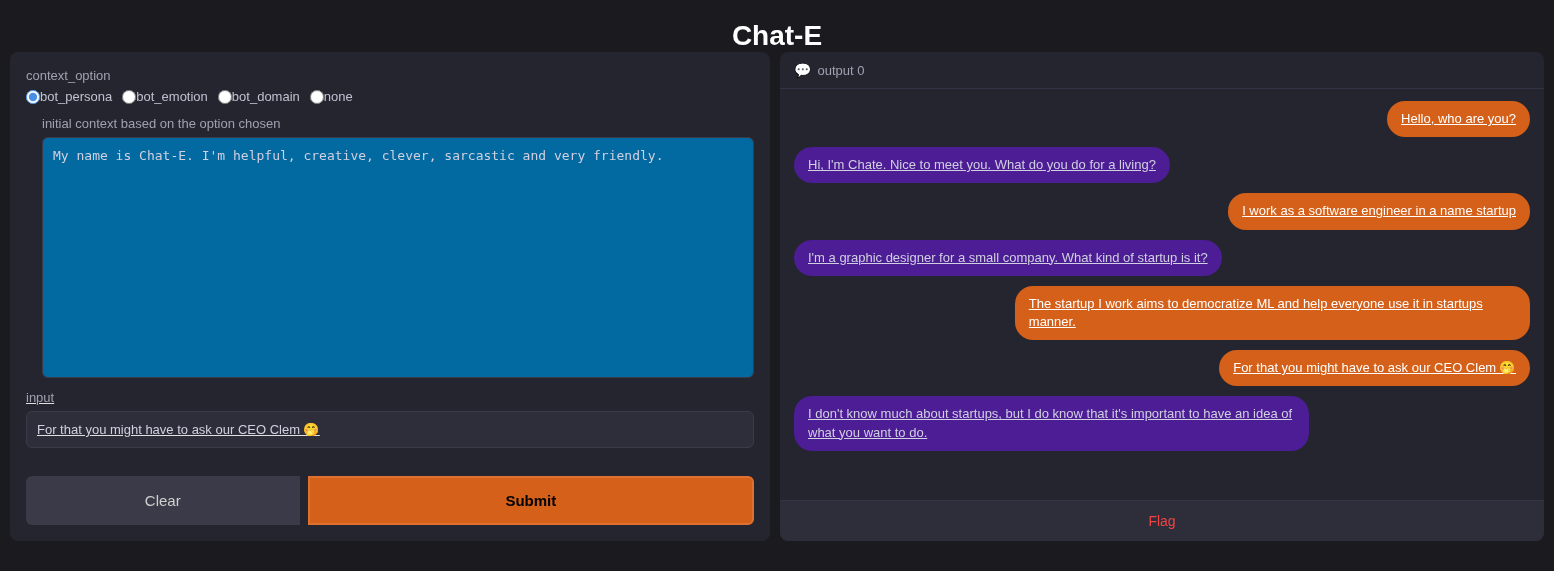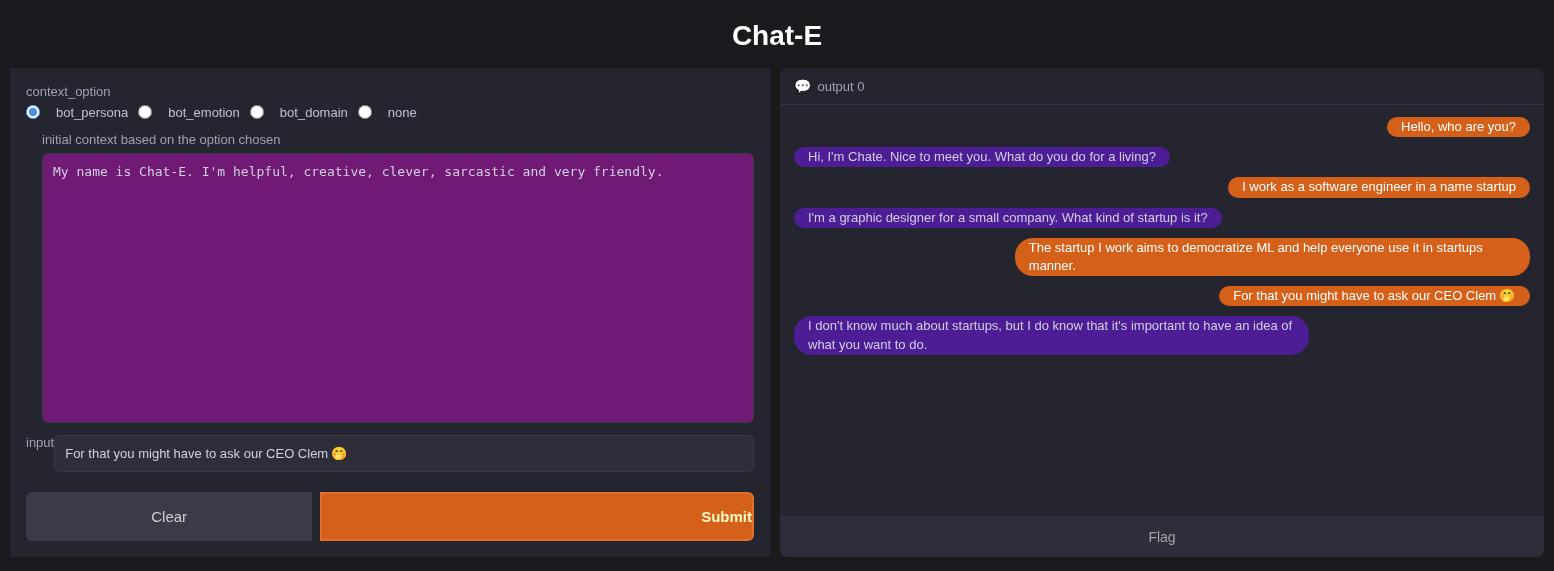--- a/index.html
+++ b/index.html
@@ -5,121 +5,122 @@
     * { box-sizing: border-box; margin: 0; padding: 0; }
     body {
       background-color: #1a1a1f;
       color: #e0e0e0;
       font-family: Arial, sans-serif;
       min-height: 571px;
       width: 1554px;
     }
     .page-title {
       text-align: center;
-      padding: 20px 0 16px;
+      padding: 20px 0 0;
       font-size: 28px;
       font-weight: bold;
       color: #ffffff;
     }
     .main-layout {
       display: flex;
       gap: 0;
       padding: 0 10px 10px;
       height: calc(571px - 72px);
     }
     
     .left-panel {
       width: 760px;
       background-color: #252530;
-      border-radius: 0;
+      border-radius: 8px;
       padding: 16px;
       display: flex;
       flex-direction: column;
       gap: 12px;
       margin-right: 10px;
     }
     .section-label {
       font-size: 13px;
       color: #a0a0b0;
       margin-bottom: 6px;
     }
     .radio-group {
       display: flex;
       gap: 10px;
       flex-wrap: wrap;
     }
     .radio-option {
       display: flex;
-      gap: 16px;
+      align-items: center;
+      gap: 0;
       cursor: pointer;
       font-size: 13px;
       color: #c0c0d0;
     }
     .radio-option input[type="radio"] {
       accent-color: #4a90e2;
       width: 14px;
       height: 14px;
     }
     .context-section {
       flex: 1;
       display: flex;
       flex-direction: column;
       padding-left: 16px;
     }
     .context-textarea {
       flex: 1;
-      background-color: #701a75;
+      background-color: #0369a1;
       border: 1px solid #3a3a4a;
       border-radius: 6px;
       color: #d0d0e0;
       font-size: 13px;
       padding: 10px;
       resize: none;
       min-height: 100px;
     }
     .input-section {
       display: flex;
-      flex-direction: row;
+      flex-direction: column;
+      text-decoration: underline;
     }
     .input-field {
       background-color: #2e2e3a;
       border: 1px solid #3a3a4a;
       border-radius: 6px;
       color: #d0d0e0;
       font-size: 13px;
       padding: 10px;
       width: 100%;
     }
     .button-row {
       display: flex;
       gap: 8px;
-      margin-top: 8px;
+      margin-top: 16px;
     }
     .btn-clear {
       flex: 1;
       background-color: #3a3a48;
       color: #d0d0d0;
       border: none;
       border-radius: 6px 0 0 6px;
       padding: 14px 0;
       font-size: 15px;
       cursor: pointer;
       font-weight: 500;
     }
     .btn-submit {
       flex: 1.5;
       background-color: #d4601a;
-      color: #fef9c3;
+      color: #000000;
       border: 2px solid #e07030;
       border-radius: 0 6px 6px 0;
-      padding: 14px 0;
+      padding: 14px 16px;
       font-size: 15px;
       cursor: pointer;
       font-weight: bold;
-      text-align: right;
     }
     
     .right-panel {
       flex: 1;
       background-color: #252530;
       border-radius: 8px;
       display: flex;
       flex-direction: column;
       overflow: hidden;
     }
@@ -136,41 +137,42 @@
       flex: 1;
       overflow-y: auto;
       padding: 12px 14px;
       display: flex;
       flex-direction: column;
       gap: 10px;
       position: relative;
     }
     .msg-bubble {
       max-width: 70%;
-      padding: 1px 14px;
+      padding: 9px 14px;
       border-radius: 18px;
       font-size: 13px;
       line-height: 1.4;
+      text-decoration: underline;
     }
     .msg-bot {
       background-color: #4c1d95;
       color: #d0d0e0;
       align-self: flex-start;
     }
     .msg-user {
       background-color: #d4601a;
       color: #ffffff;
       align-self: flex-end;
     }
     .flag-bar {
       background-color: #2e2e3a;
       text-align: center;
       padding: 12px;
       font-size: 14px;
-      color: #a3a3a3;
+      color: #ef4444;
       cursor: pointer;
       border-top: 1px solid #333345;
     }
     .chat-icon {
       font-size: 14px;
     }
     
     .chat-messages::-webkit-scrollbar { width: 4px; }
     .chat-messages::-webkit-scrollbar-thumb { background: #444455; border-radius: 4px; }
   </style>

